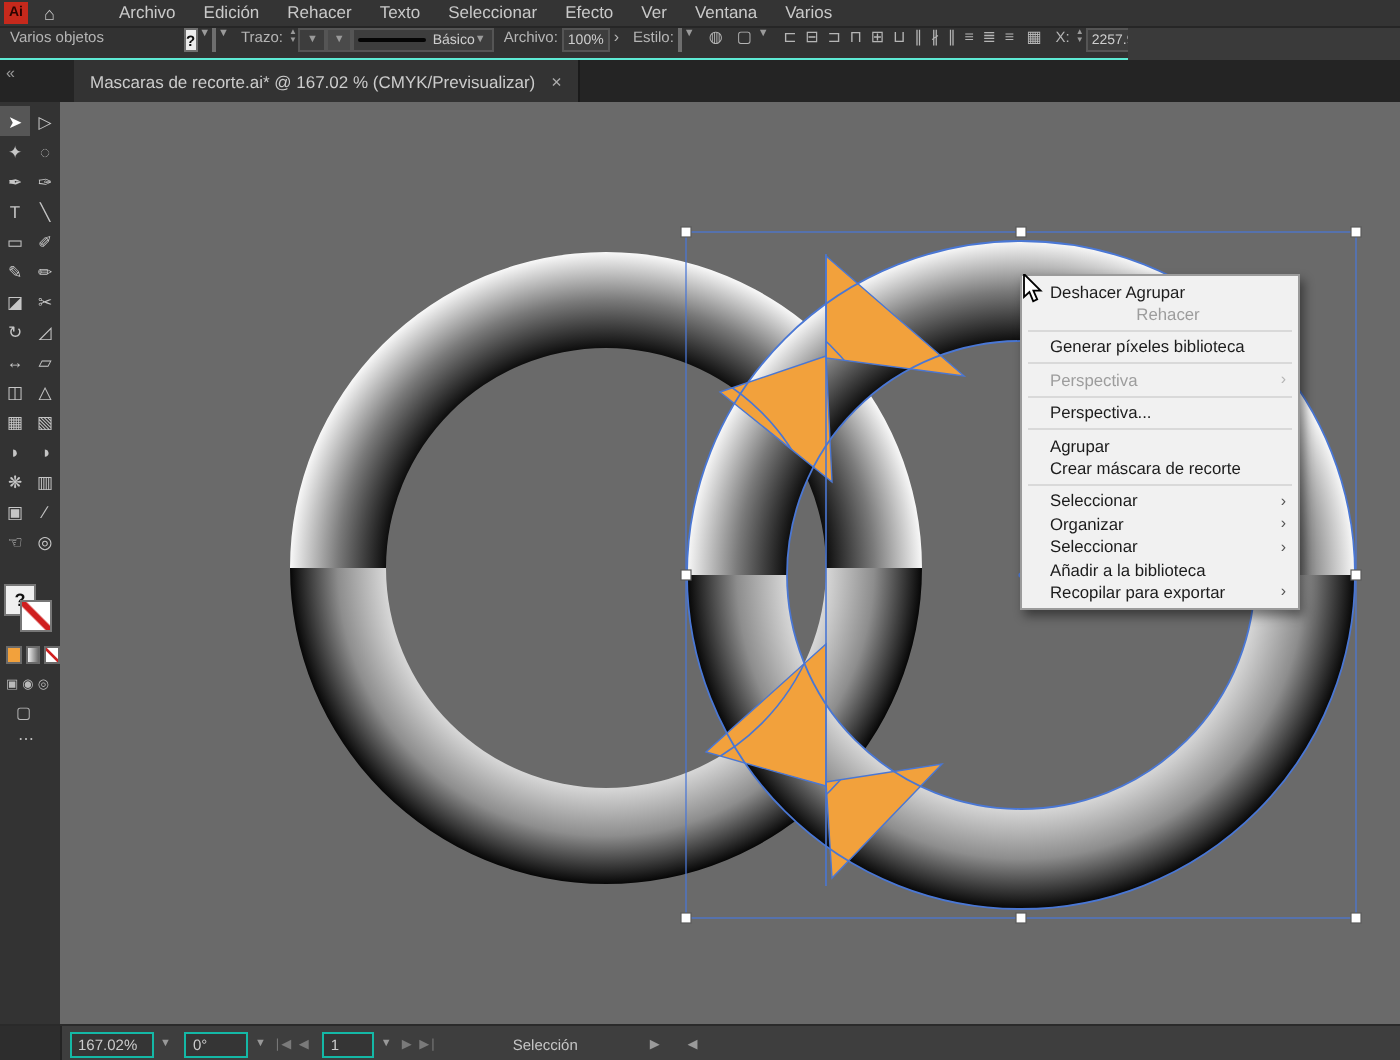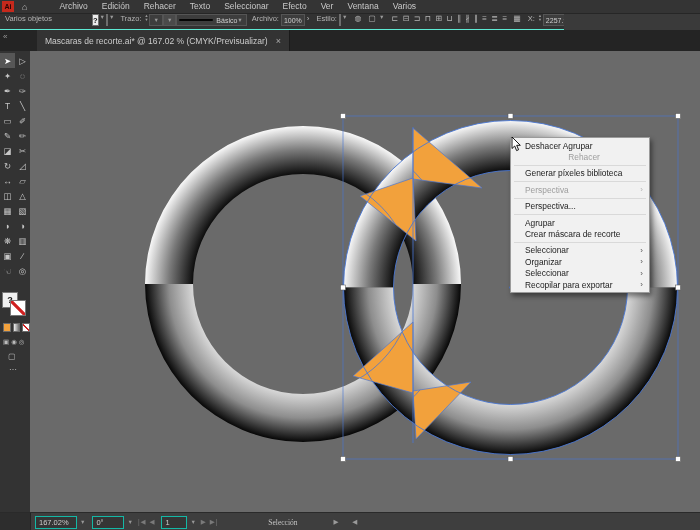--- a/index.html
+++ b/index.html
@@ -60,21 +60,21 @@
   .cm-item.disabled .sub{color:#b5b5b5;}
   .cm-sep{height:1px;background:#d9d9d9;margin:2px 3px;}
   
   #statusbar{left:0;top:512px;width:700px;height:18px;background:#3e3e3e;border-top:1px solid #2a2a2a;
              display:flex;align-items:center;font-size:7.5px;color:#c5c5c5;}
   #status-left-pad{width:30px;height:18px;background:#2d2d2d;border-right:1px solid #242424;}
   .sb-field{background:#353535;border:1px solid #14b8a6;height:11px;display:flex;align-items:center;
             padding:0 3px;margin-left:4px;color:#cccccc;}
   .sb-dd{font-size:5.5px;color:#999;margin:0 3px;}
   .sb-nav{color:#7a7a7a;font-size:6.5px;margin:0 2px;letter-spacing:1px;}
-  #status-tool{margin-left:48px;color:#c5c5c5;font-family:Liberation Serif, serif;}
+  #status-tool{margin-left:36px;color:#c5c5c5;}
   #status-arrows{margin-left:36px;color:#9a9a9a;font-size:6.5px;letter-spacing:6px;}
 </style>
 </head>
 <body>
 
 <div id="menubar" class="abs">
   <div id="ai-logo">Ai</div>
   <div id="home-icon">⌂</div>
   <div id="menus" style="display: flex; margin-left: 15px;">
       <span class="menu-item">Archivo</span>
@@ -285,20 +285,23 @@
     </div>
     <div class="cm-item">
       <span>Organizar</span>
       <span class="sub">›</span>
     </div>
     <div class="cm-item">
       <span>Seleccionar</span>
       <span class="sub">›</span>
     </div>
     <div class="cm-item">
+      <span>Añadir a la biblioteca</span>
+    </div>
+    <div class="cm-item">
       <span>Recopilar para exportar</span>
       <span class="sub">›</span>
     </div>
   </div>
 
 <svg class="abs" style="left:511px;top:137px;" width="12" height="16" viewBox="0 0 12 16">
   <polygon points="1,0 1,11.5 3.7,9 5.6,13.6 7.6,12.7 5.7,8.3 9.3,8.3" fill="#ffffff" stroke="#000000" stroke-width="0.9"></polygon>
 </svg>
 
 <div id="statusbar" class="abs">

